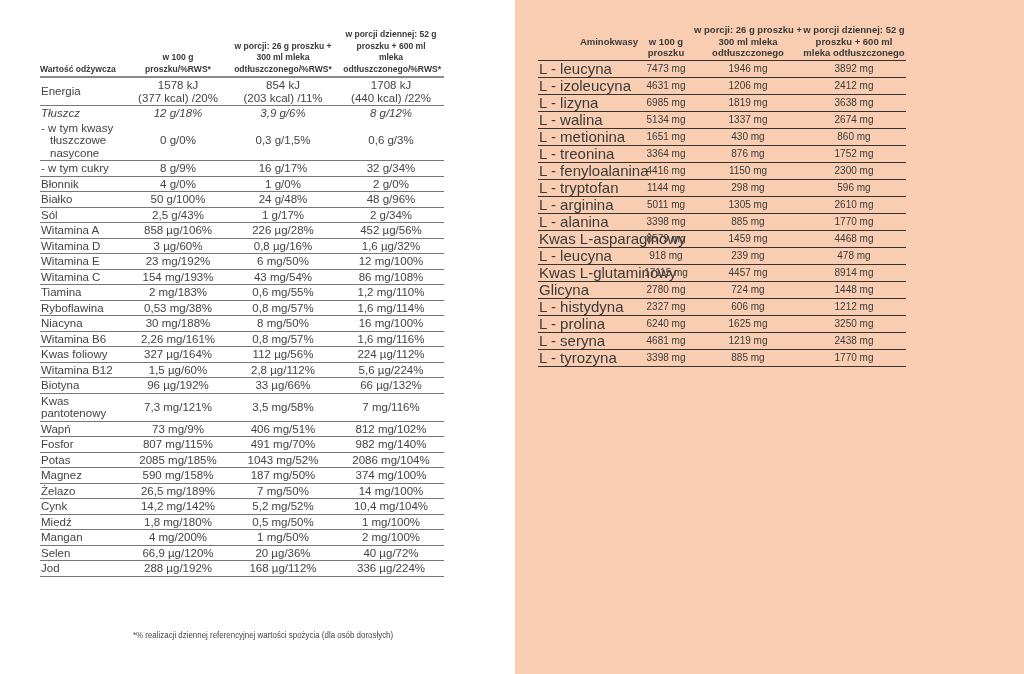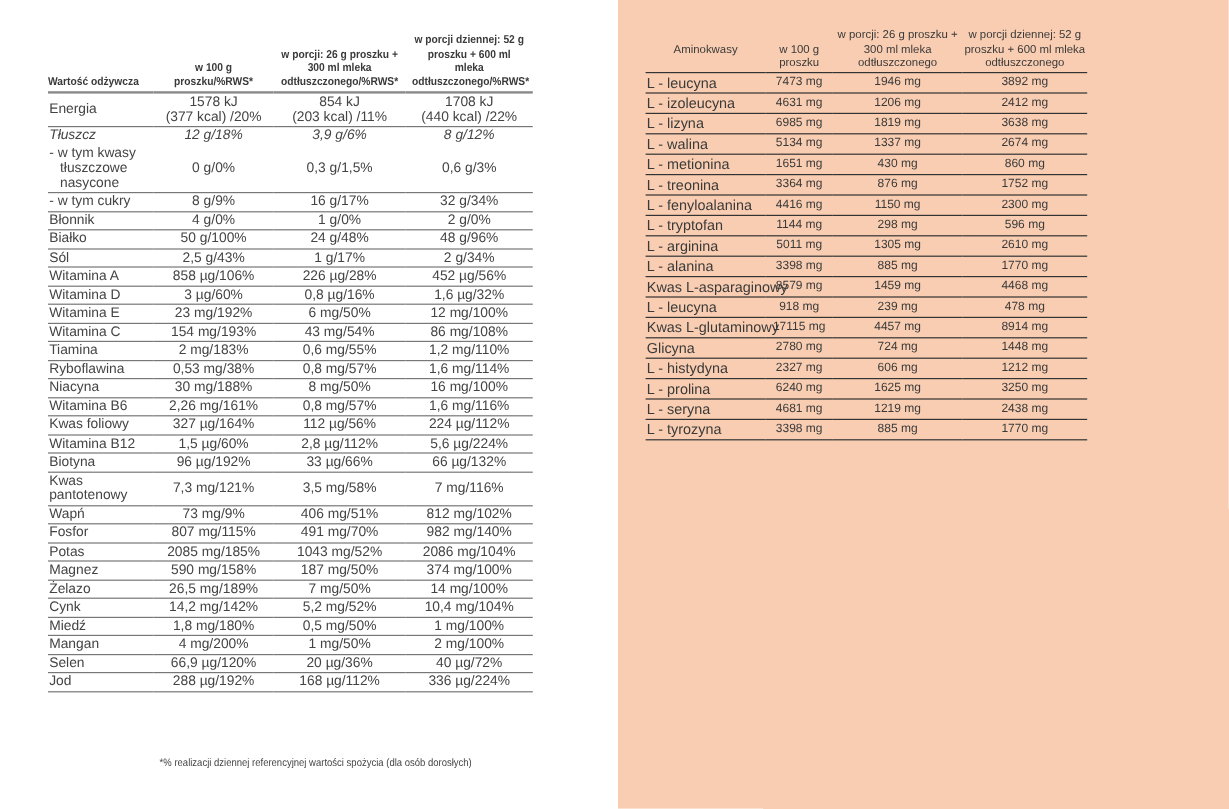--- a/index.html
+++ b/index.html
@@ -14,25 +14,25 @@
               text-align:center; vertical-align:bottom; padding:0 0 2px 0; line-height:11.5px; transform:scaleX(0.9); }
   .nutri th.first { text-align:left; transform-origin:left; }
   .nutri thead tr { border-bottom:2px solid #8a8a8a; }
   .nutri td { font-size:11.5px; line-height:12.5px; padding:1px 0 1px 0; text-align:center; color:#444; vertical-align:middle; }
   .nutri td.name { text-align:left; padding-left:1px; }
   .nutri tbody tr { border-bottom:1px solid #777;margin-top:24px; }
   .nutri tbody tr.nobottom { border-bottom:none;font-style:italic; }
   .footnote { position:absolute; left:133px; top:630px; font-size:9px; color:#444; transform:scaleX(0.88); transform-origin:left; white-space:nowrap; }
 
   .amino { position:absolute; left:538px; top:24px; width:368px; }
-  .amino th { font-size:9.5px; font-weight:normal; color:#3a3a3a; text-align:center; vertical-align:bottom; line-height:11.5px; padding:0 0 1px 0;margin-top:14px; }
-  .amino th.first { text-align:center; vertical-align:middle; padding-bottom:0; }
+  .amino th { font-size:9.5px; font-weight:bold; color:#3a3a3a; text-align:center; vertical-align:bottom; line-height:11.5px; padding:0 0 1px 0;margin-top:14px; }
+  .amino th.first { text-align:right; vertical-align:middle; padding-bottom:0; }
   .amino thead tr { border-bottom:1.5px solid #333; }
   .amino td { font-size:10px; line-height:12px; padding:2px 0 2px 0; color:#3a3a3a; text-align:center; }
-  .amino td.name { text-align:left; padding-left:1px; white-space:nowrap; font-size:12px; }
+  .amino td.name { text-align:left; padding-left:1px; white-space:nowrap; font-size:15px; }
   .amino tbody tr { border-bottom:1px solid #333; }
 </style>
 </head>
 <body>
 
 <div class="left-panel">
   <table class="nutri">
     <colgroup>
         <col style="width:88px">
         <col style="width:100px">

